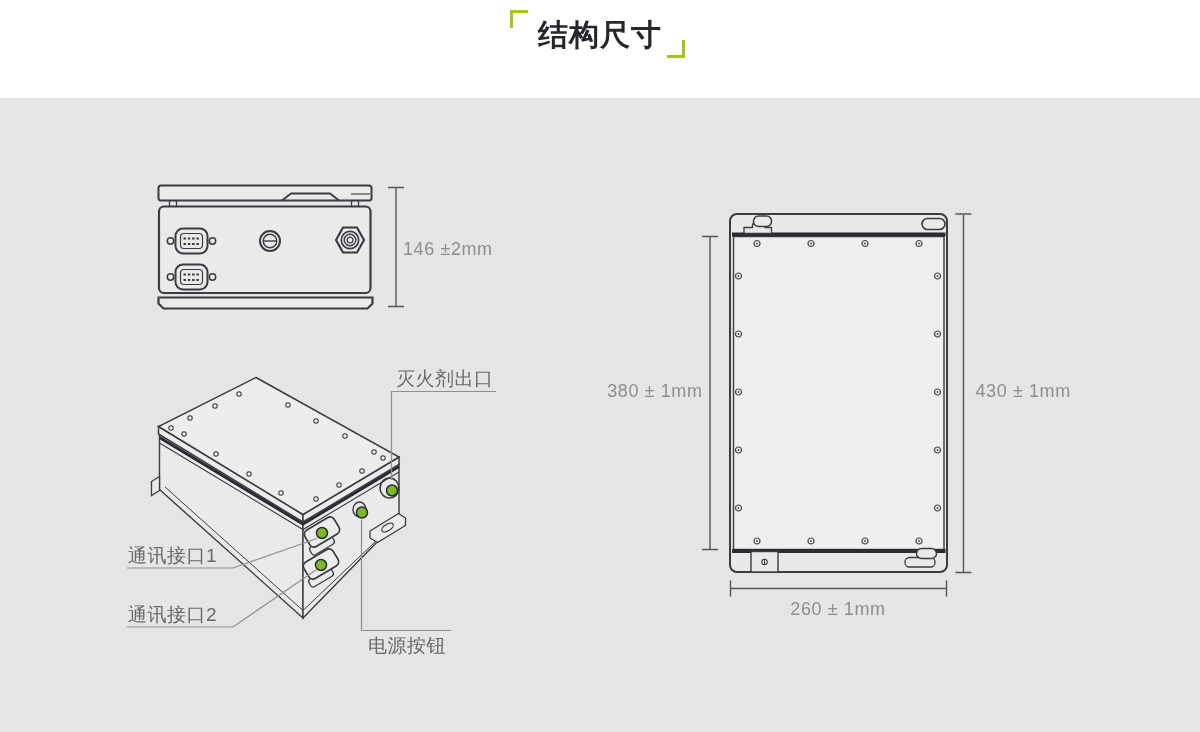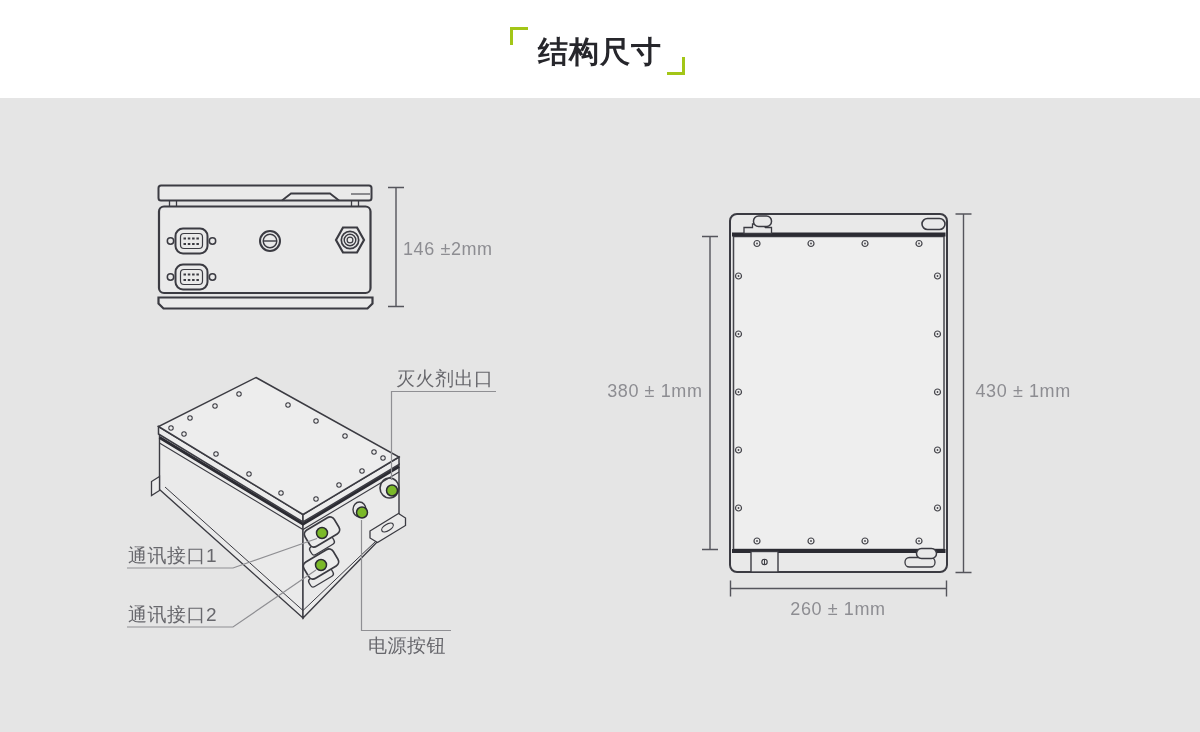--- a/index.html
+++ b/index.html
@@ -2,21 +2,21 @@
 <html><head>
 <meta charset="utf-8">
 <style>
   html,body{margin:0;padding:0;}
   body{width:1200px;height:732px;overflow:hidden;background:#ffffff;
        font-family:"Liberation Sans", sans-serif;}
   .page{position:relative;width:1200px;height:732px;background:#ffffff;}
   .gray-band{position:absolute;left:0;top:98px;width:1200px;height:634px;background:#e5e5e5;}
   header{position:absolute;left:0;top:0;width:1200px;height:98px;
          display:flex;align-items:flex-start;justify-content:center;}
-  .title-wrap{position:relative;margin-top:36px;text-align:center;}
+  .title-wrap{position:relative;margin-top:19px;text-align:center;}
   h1{margin:0;font-size:30px;line-height:32px;font-weight:700;color:#26262b;letter-spacing:1px;}
   .bracket{position:absolute;width:15px;height:15px;}
   .bracket.tl{left:-28px;top:-9px;border-top:3px solid #a3c617;border-left:3px solid #a3c617;}
   .bracket.br{right:-23px;bottom:-7px;border-bottom:3px solid #a3c617;border-right:3px solid #a3c617;}
   svg{position:absolute;left:0;top:0;}
   svg text{font-family:"Liberation Sans", sans-serif;}
   .dim-text{font-size:18px;fill:#8d8d92;letter-spacing:0.6px;}
   .label-text{font-size:19px;fill:#67676c;letter-spacing:0.5px;}
   .ln{stroke:#3b3b42;fill:none;}
   .fill-part{fill:#eaeaea;stroke:#3b3b42;}

